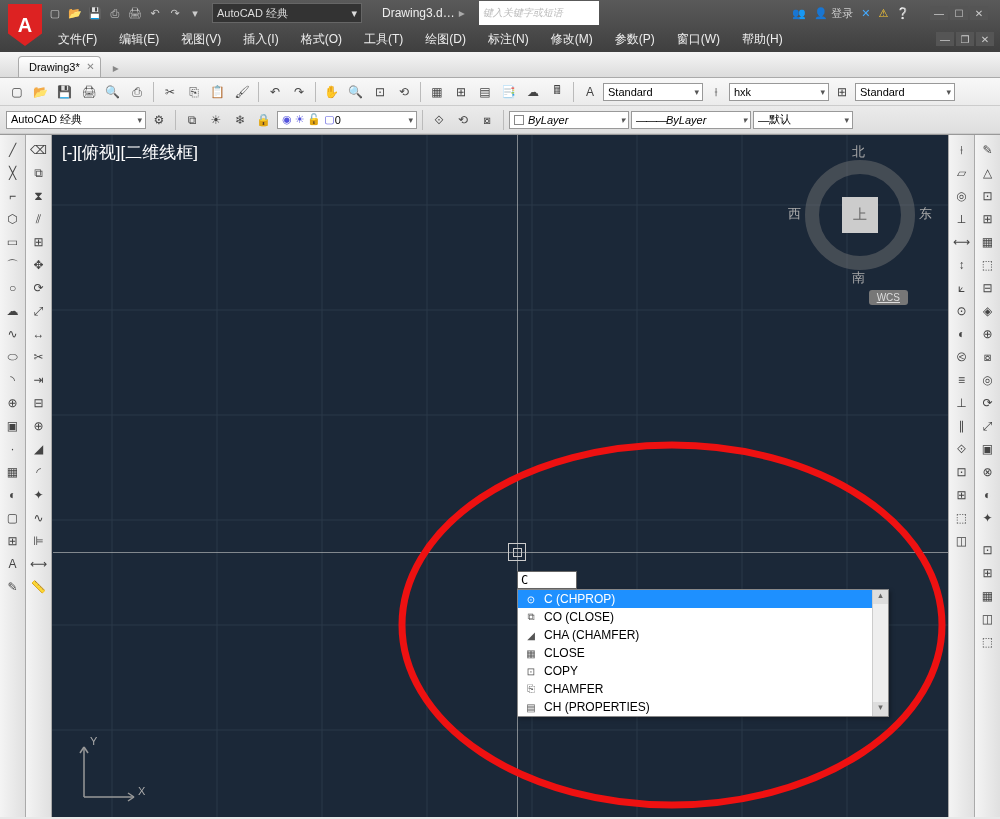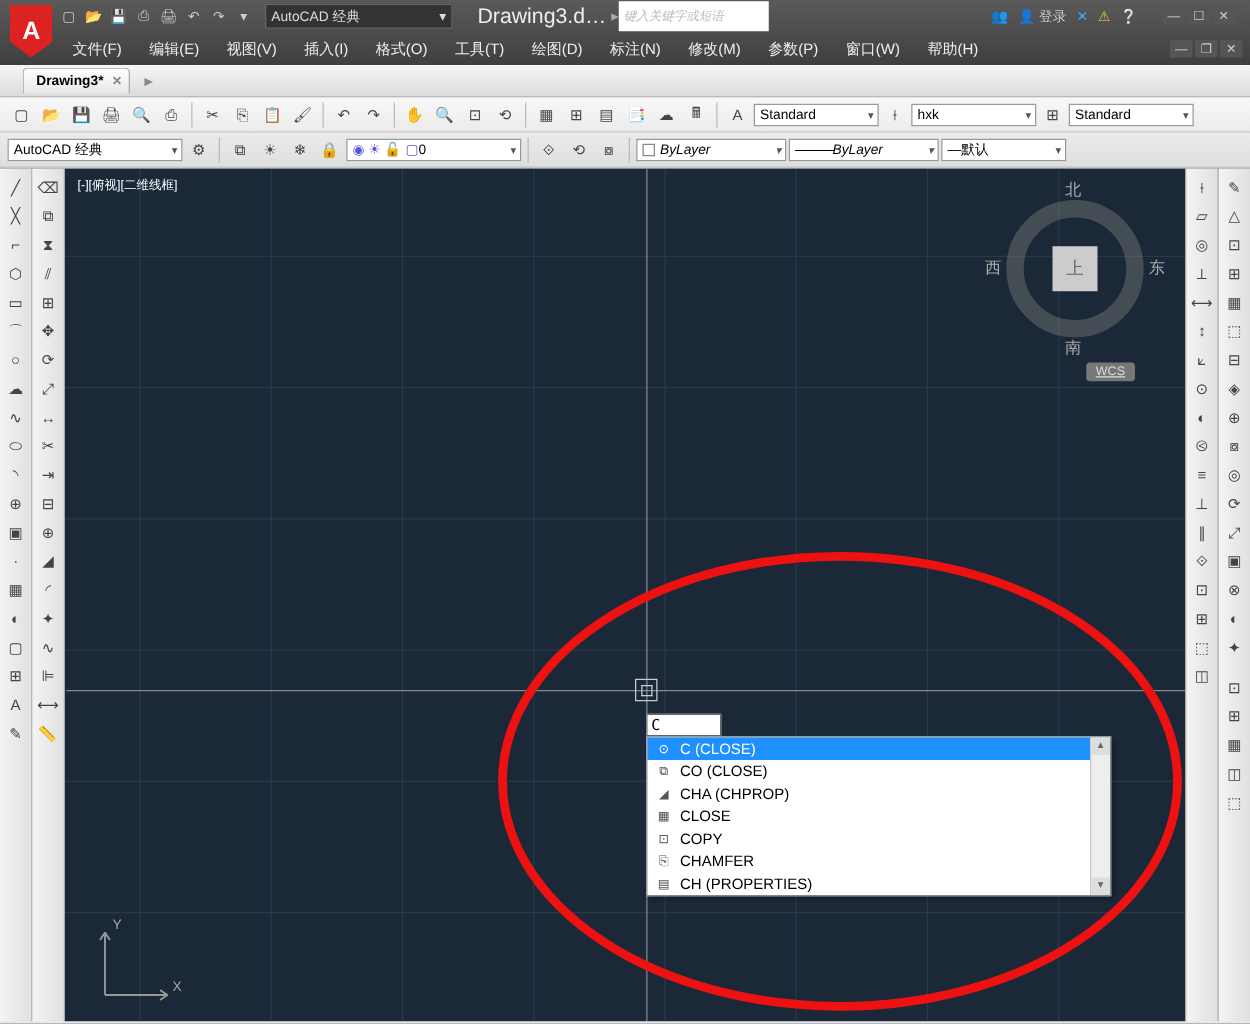--- a/index.html
+++ b/index.html
@@ -42,24 +42,24 @@
   display: flex; align-items: center; justify-content: center;
   color: #ccc; font-size: 11px;
   cursor: pointer;
 }
 .workspace-dd {
   background: #333; color: #ddd; border: 1px solid #666;
   height: 20px; width: 150px; margin-left: 8px; padding: 0 4px;
   display: flex; align-items: center; font-size: 11px;
 }
 .doc-title {
-  margin-left: 20px; color: #eee; font-size: 17px;
+  margin-left: 20px; color: #eee; font-size: 12px;
 }
 .search-box {
-  background: #fff; width: 120px; height: 18px; 
+  background: #fff; width: 120px; height: 18px; margin-left: 14px;
   padding: 12px 4px; color: #bbb; font-size: 10px; font-style: italic;
   display: flex; align-items: center;
 }
 .title-right {
   margin-left: auto; display: flex; gap: 8px; align-items: center;
   padding-right: 8px;
 }
 .title-right span { font-size: 11px; color: #ccc; cursor: pointer; }
 .win-btns { display: flex; gap: 2px; margin-left: 12px; }
 .win-btn { width: 18px; height: 14px; background: #555; color: #ccc; font-size: 10px; display:flex;align-items:center;justify-content:center; cursor:pointer;}
@@ -69,21 +69,21 @@
 }
 .menu-item {
   padding: 3px 10px; color: #eee; font-size: 12px; cursor: pointer;
 }
 .mdi-btns { margin-left: auto; padding-right: 6px; display:flex; gap:2px;}
 
 
 .tabrow {
   height: 26px; background: linear-gradient(to bottom,#f5f5f5,#dcdcdc);
   border-bottom: 1px solid #aaa;
-  display: flex; align-items: center; padding-left: 18px; font-weight: bold;
+  display: flex; align-items: flex-end; padding-left: 18px;
 }
 .doctab {
   background: linear-gradient(to bottom,#fff,#e8e8e8);
   border: 1px solid #aaa; border-bottom: none;
   padding: 4px 20px 4px 10px; font-size: 11px;
   border-radius: 4px 4px 0 0; position: relative;
 }
 .doctab .close { position: absolute; right: 5px; top: 4px; color: #888; font-size: 10px; cursor:pointer;}
 .newtab { margin-left: 6px; color: #888; padding: 2px 6px; cursor:pointer;}
 
@@ -129,21 +129,21 @@
 }
 .canvas-wrap {
   flex: 1; position: relative; background: #1b2838;
   overflow: hidden;
 }
 .canvas {
   position: absolute; inset: 0;
 }
 .grid line { stroke: #2a3948; stroke-width: 1; }
 .viewport-label {
-  position: absolute; top: 6px; left: 10px; color: #fff; font-size: 10px;
+  position: absolute; top: 6px; left: 10px; color: #fff; font-size: 17px;
 }
 .viewcube {
   position: absolute; top: 10px; right: 18px; width: 140px; height: 140px;
   color: #aaa; font-size: 13px;
 }
 .viewcube .ring {
   position:absolute; left:15px; top:15px; width:110px; height:110px;
   border: 14px solid rgba(120,120,120,0.45); border-radius: 50%;
 }
 .viewcube .face {
@@ -446,29 +446,29 @@
       </svg>
       <span style="position:absolute;left:18px;top:-4px">Y</span>
       <span style="position:absolute;left:66px;top:46px">X</span>
     </div>
 
     <input class="cmd-box" value="C" style="">
 
     <div class="autocomplete">
       <div class="ac-row sel">
           <span class="ac-icon">⊙</span>
-          <span>C (CLOSE)</span>
+          <span>C (CHPROP)</span>
         </div>
       <div class="ac-row">
           <span class="ac-icon">⧉</span>
           <span>CO (CLOSE)</span>
         </div>
       <div class="ac-row">
           <span class="ac-icon">◢</span>
-          <span>CHA (CHPROP)</span>
+          <span>CHA (CHAMFER)</span>
         </div>
       <div class="ac-row">
           <span class="ac-icon">▦</span>
           <span>CLOSE</span>
         </div>
       <div class="ac-row">
           <span class="ac-icon">⊡</span>
           <span>COPY</span>
         </div>
       <div class="ac-row">

